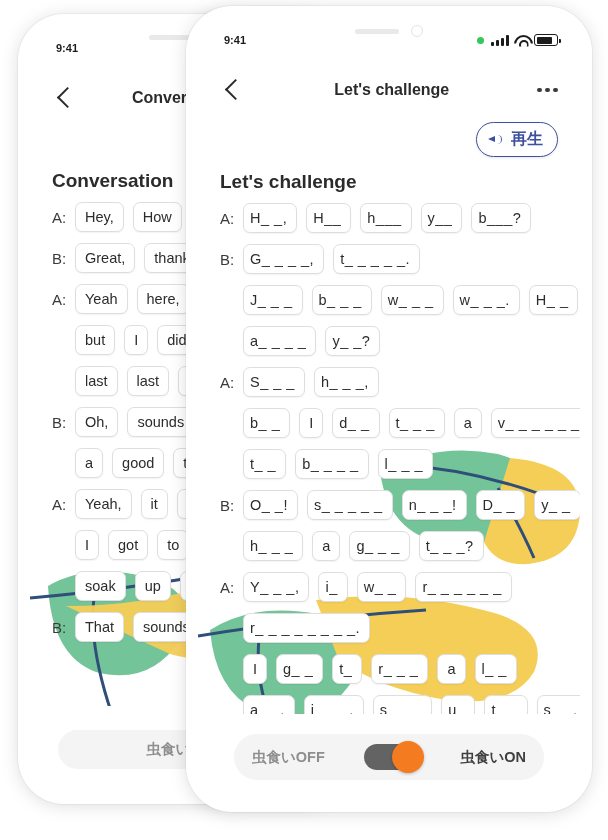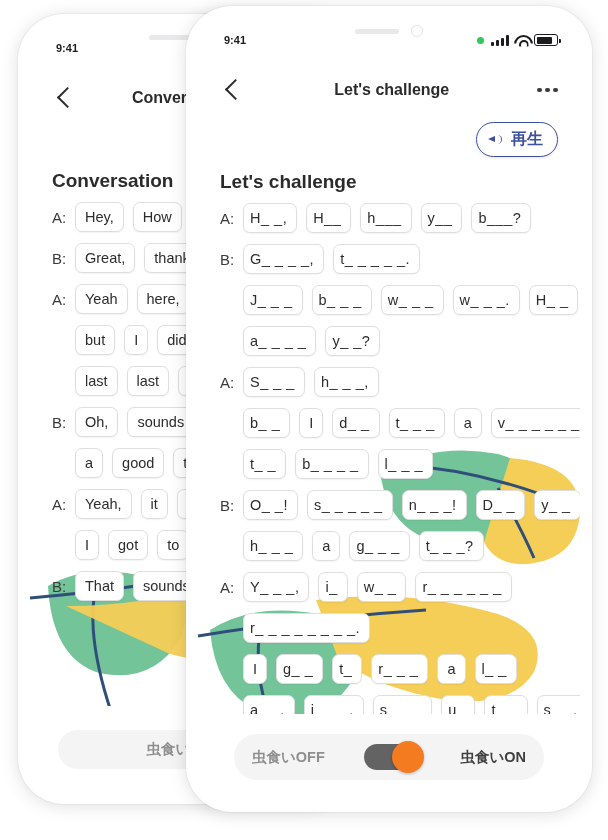--- a/index.html
+++ b/index.html
@@ -442,20 +442,26 @@
           <span class="chip">Yeah,</span>
           <span class="chip">it</span>
           <span class="chip">w</span>
         </div>
         <div class="chip-row">
           <span class="speaker-label"></span>
           <span class="chip">I</span>
           <span class="chip">got</span>
           <span class="chip">to</span>
           <span class="chip">read</span>
+        </div>
+        <div class="chip-row">
+          <span class="speaker-label"></span>
+          <span class="chip">soak</span>
+          <span class="chip">up</span>
+          <span class="chip">the</span>
         </div>
         <div class="chip-row">
           <span class="speaker-label">B:</span>
           <span class="chip">That</span>
           <span class="chip">sounds</span>
         </div>
       </div>
 
     <div class="bottom-bar">
       <div class="toggle-pill">

